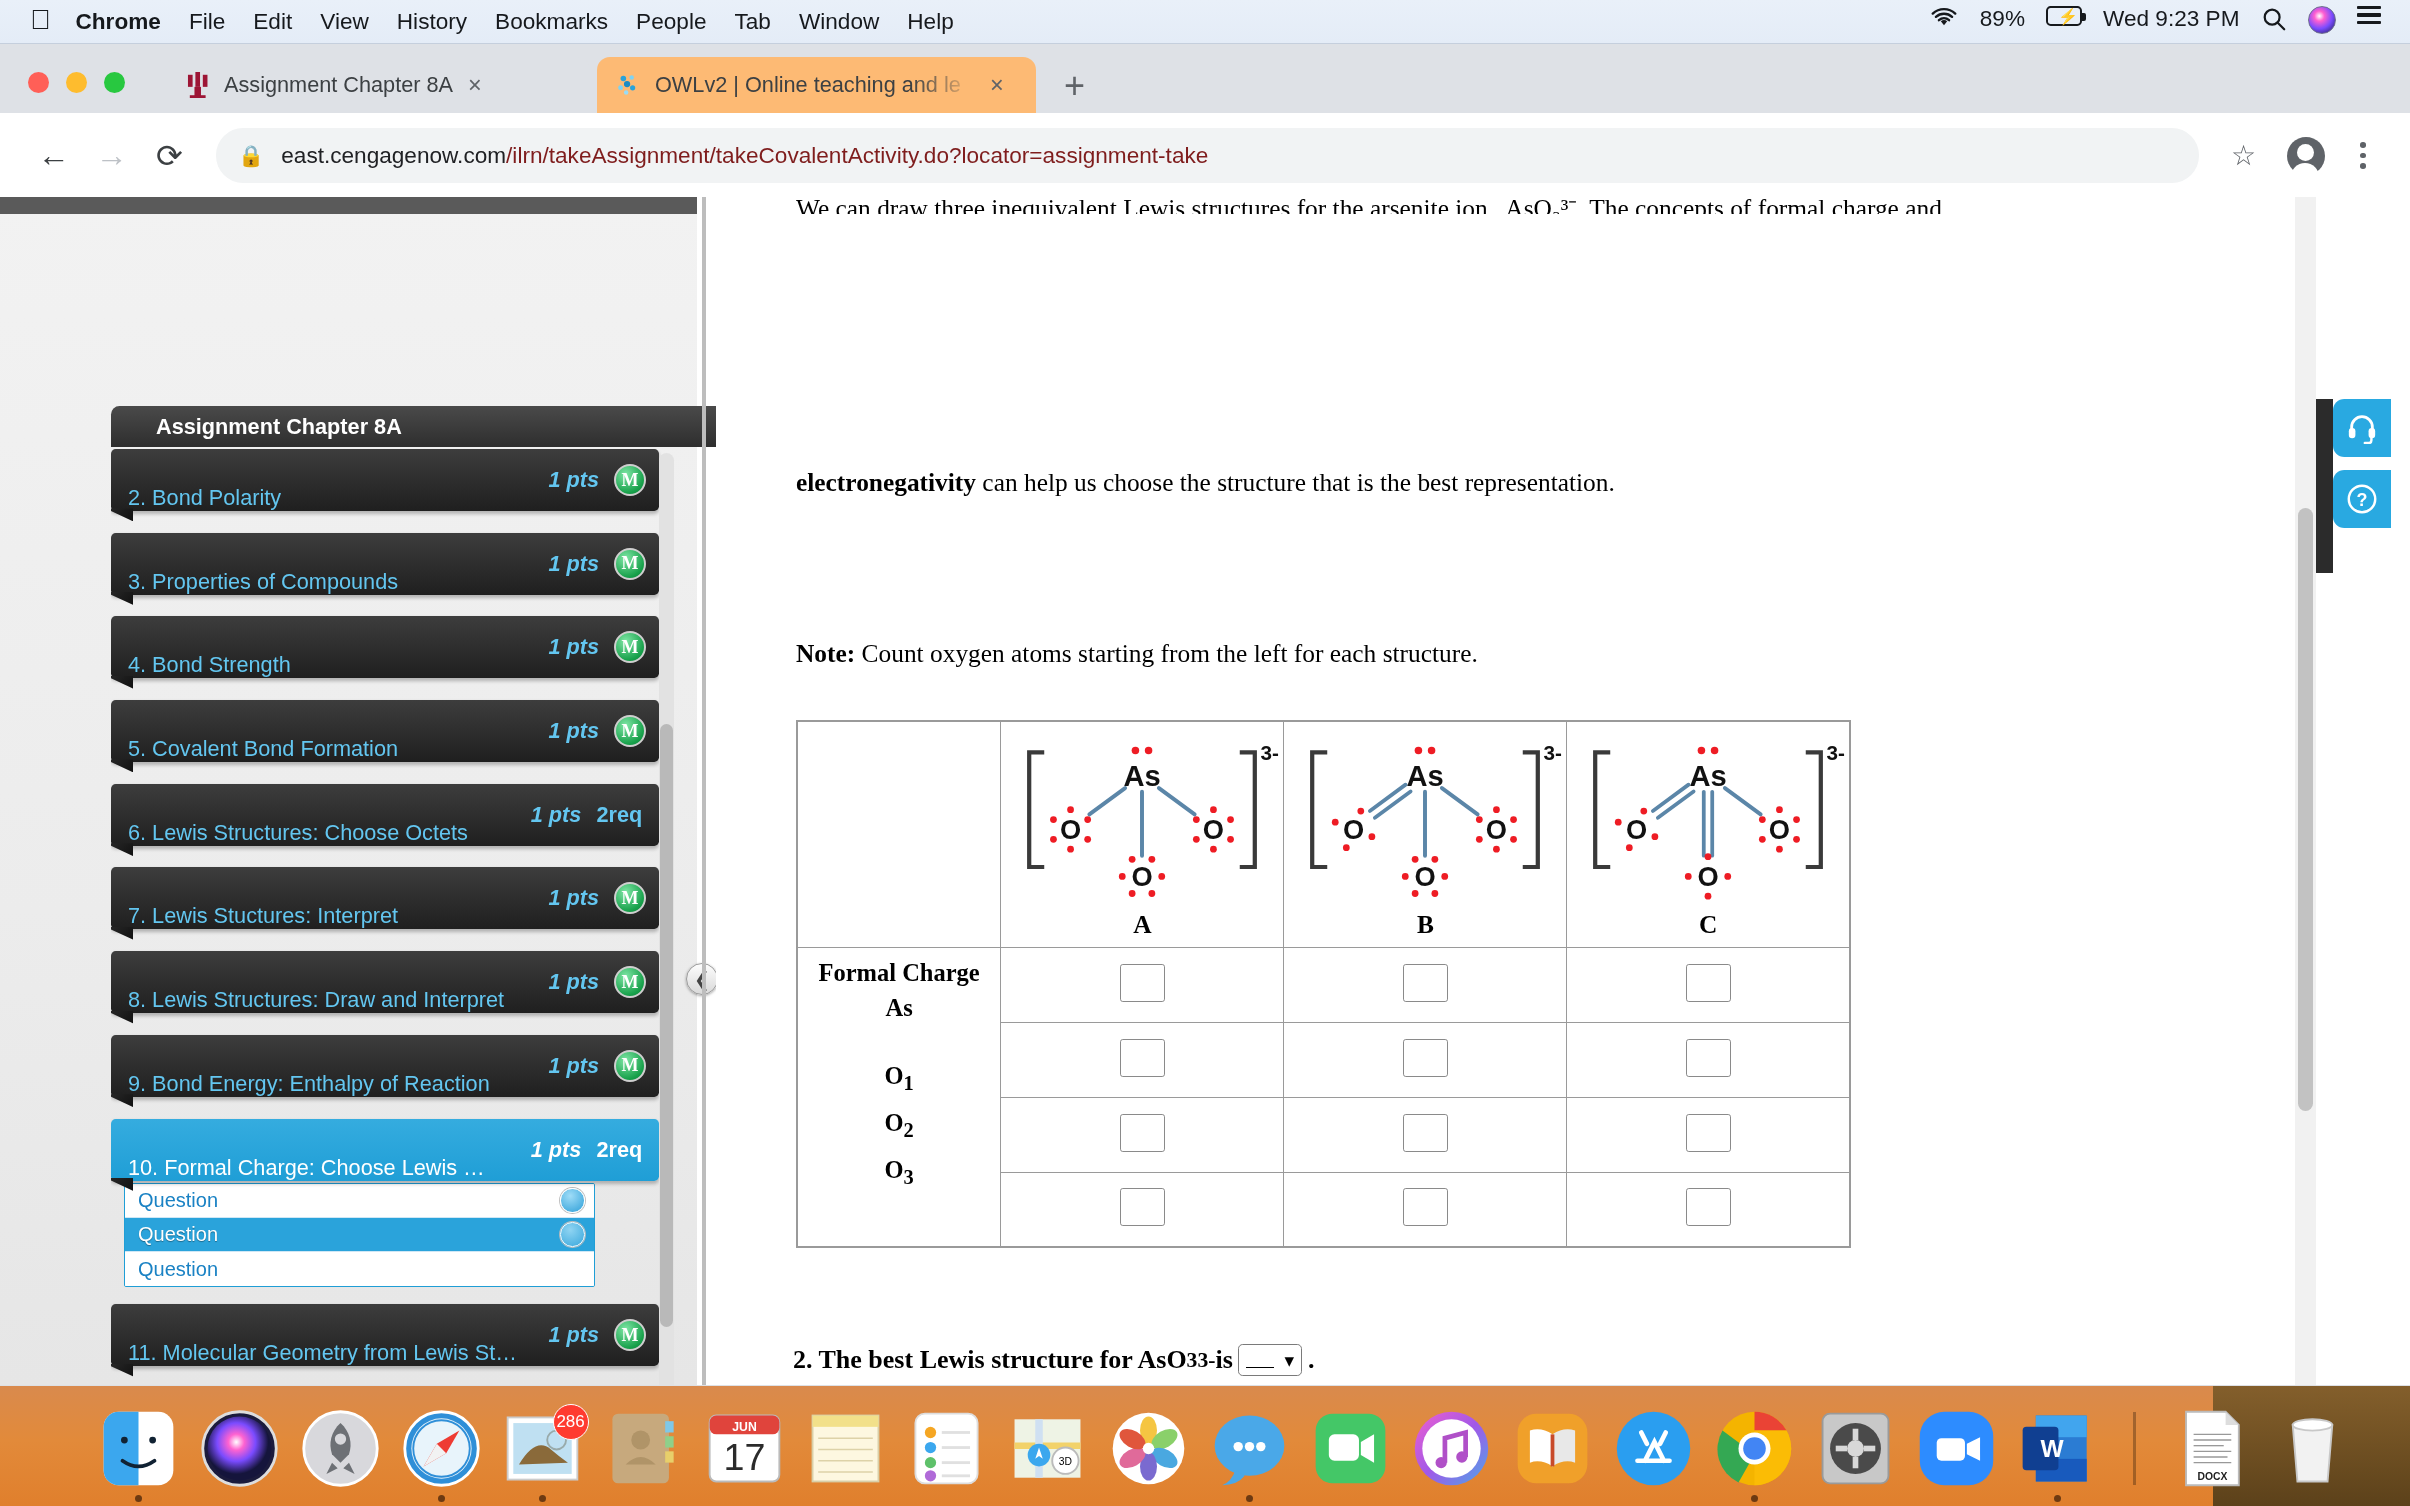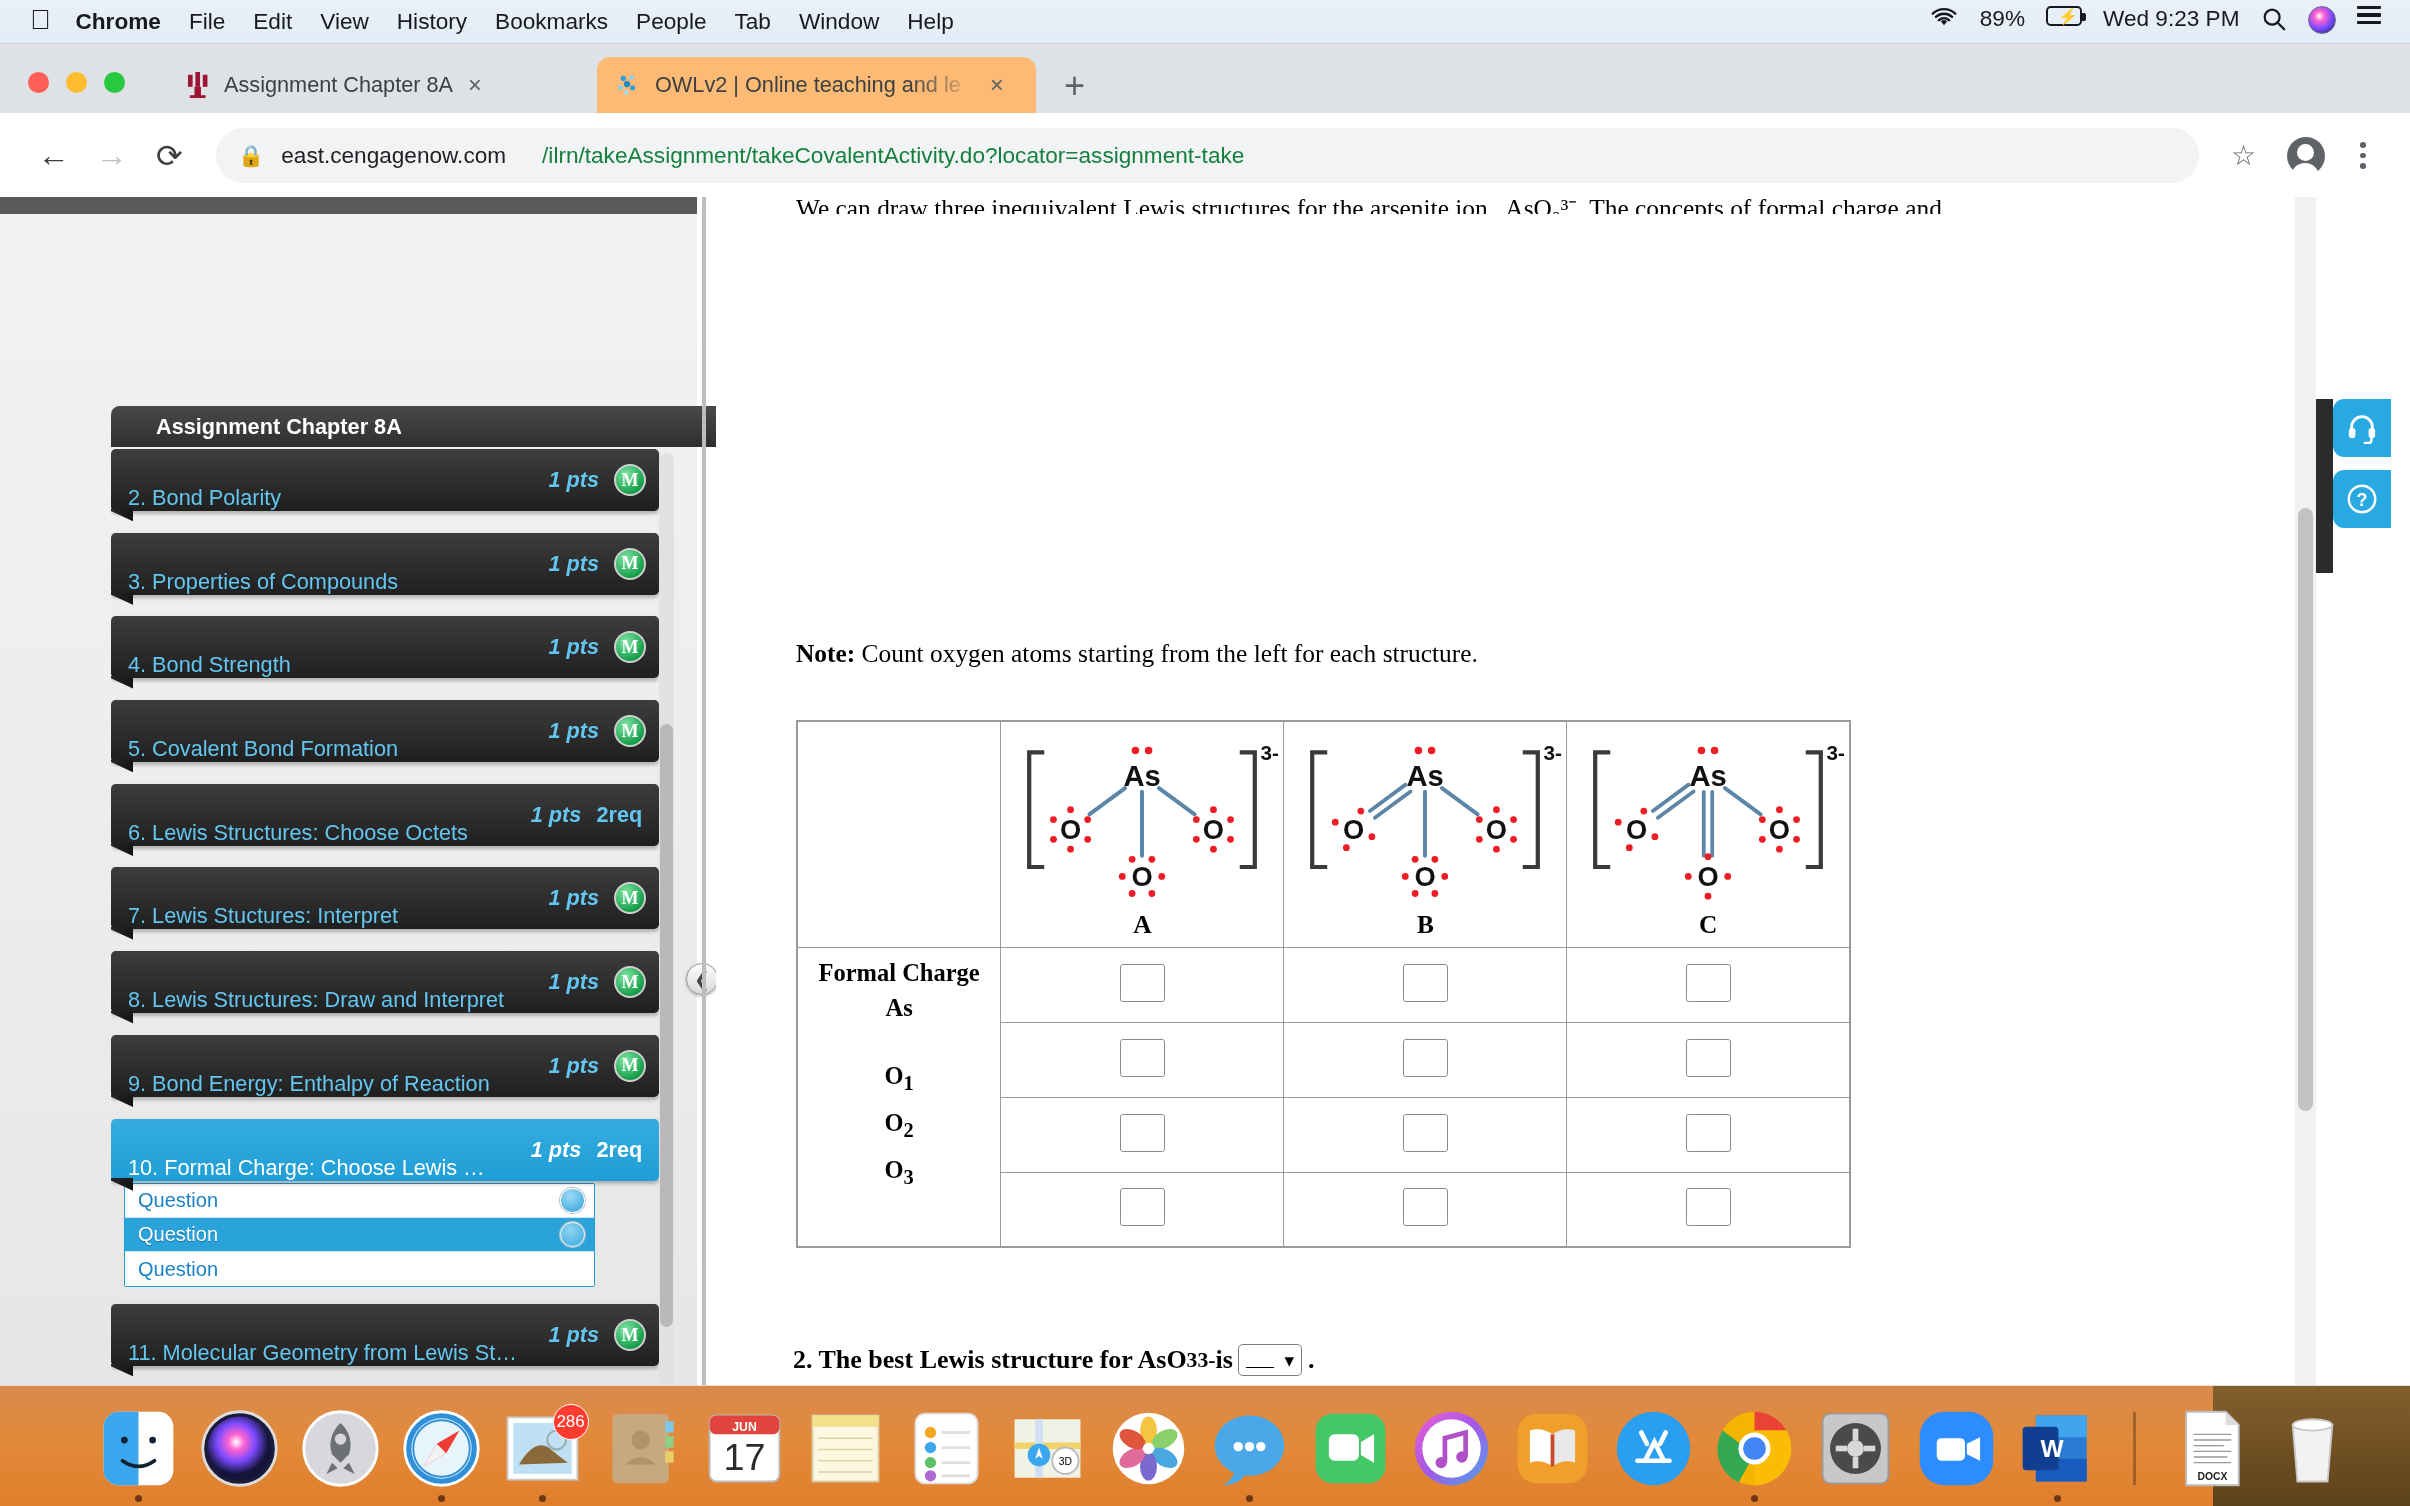--- a/index.html
+++ b/index.html
@@ -68,21 +68,21 @@
   #toolbar{ height:85px; background:#fff; display:flex; align-items:center; padding:0 24.5px; }
   .navbtn{ font-size:32px; color:#3c4043; width:58px; text-align:center; }
   .navbtn.dim{ color:#bdc1c6; }
   #omnibox{
     flex:1; height:55px; background:#f1f3f4; border-radius:27px;
     display:flex; align-items:center; padding:0 22.6px; margin:0 17px;
     font-size:22.6px; color:#202124;
   }
   .lock{ margin-right:17px; font-size:21px; }
   .url-host{ color:#202124;}
-  .url-path{ color:#15803d;margin-left:36px;}
+  .url-path{ color:#7f1d1d;}
   #toolbar .star{ font-size:28px; color:#5f6368; width:56px; text-align:center;}
   .avatar-c{ width:38px;height:38px;border-radius:50%;background:#5f6368; position:relative; margin:0 15px;}
   .avatar-c:before{content:"";position:absolute;left:10.4px;top:7.5px;width:17px;height:17px;border-radius:50%;background:#fff;}
   .avatar-c:after{content:"";position:absolute;left:4.7px;top:26px;width:28px;height:15px;border-radius:14px 14px 0 0;background:#fff;}
   .kebab{ display:flex;flex-direction:column;gap:4.7px; width:47px; align-items:center;}
   .kebab i{width:5.6px;height:5.6px;border-radius:50%;background:#5f6368;display:block;}
 
   
   #viewport{ position:absolute; top:153px; left:0; width:2411px; height:1188px; background:#fff; overflow:hidden;}
   #pagebg{ position:absolute; inset:0; background:#ffffff; }
@@ -402,20 +402,23 @@
     <div id="sb-track"></div>
     <div id="sb-thumb"></div>
 
     <div id="collapse">❮</div>
     <div id="divider"></div>
 
     <div id="content">
 
       <div class="cut">We can draw three inequivalent Lewis structures for the arsenite ion , AsO₃³⁻. The concepts of formal charge and</div>
 
+      <div class="para" id="p-electro">
+        <span class="b">electronegativity</span><span> can help us choose the structure that is the best representation.</span>
+      </div>
 
 
       <div class="para" id="note">
         <span class="b">Note:</span><span> Count oxygen atoms starting from the left for each structure.</span>
       </div>
 
       <table id="stable">
         <tbody>
             <tr>
           <td class="lcell"></td>

